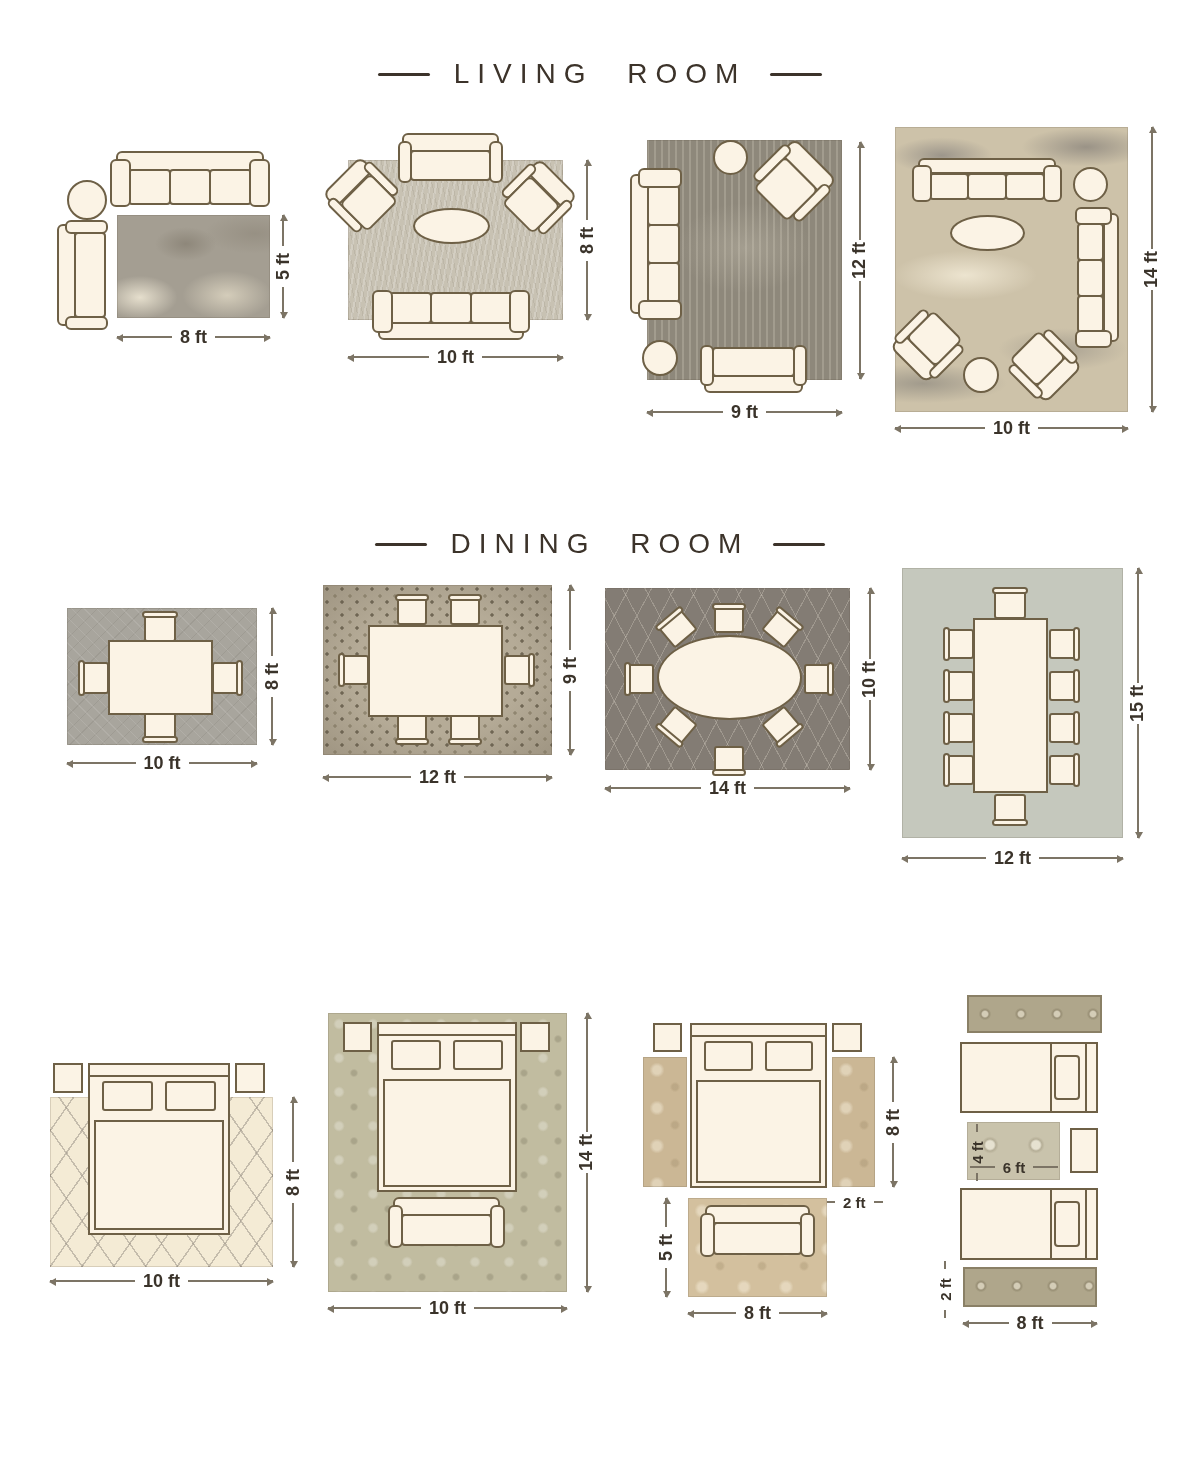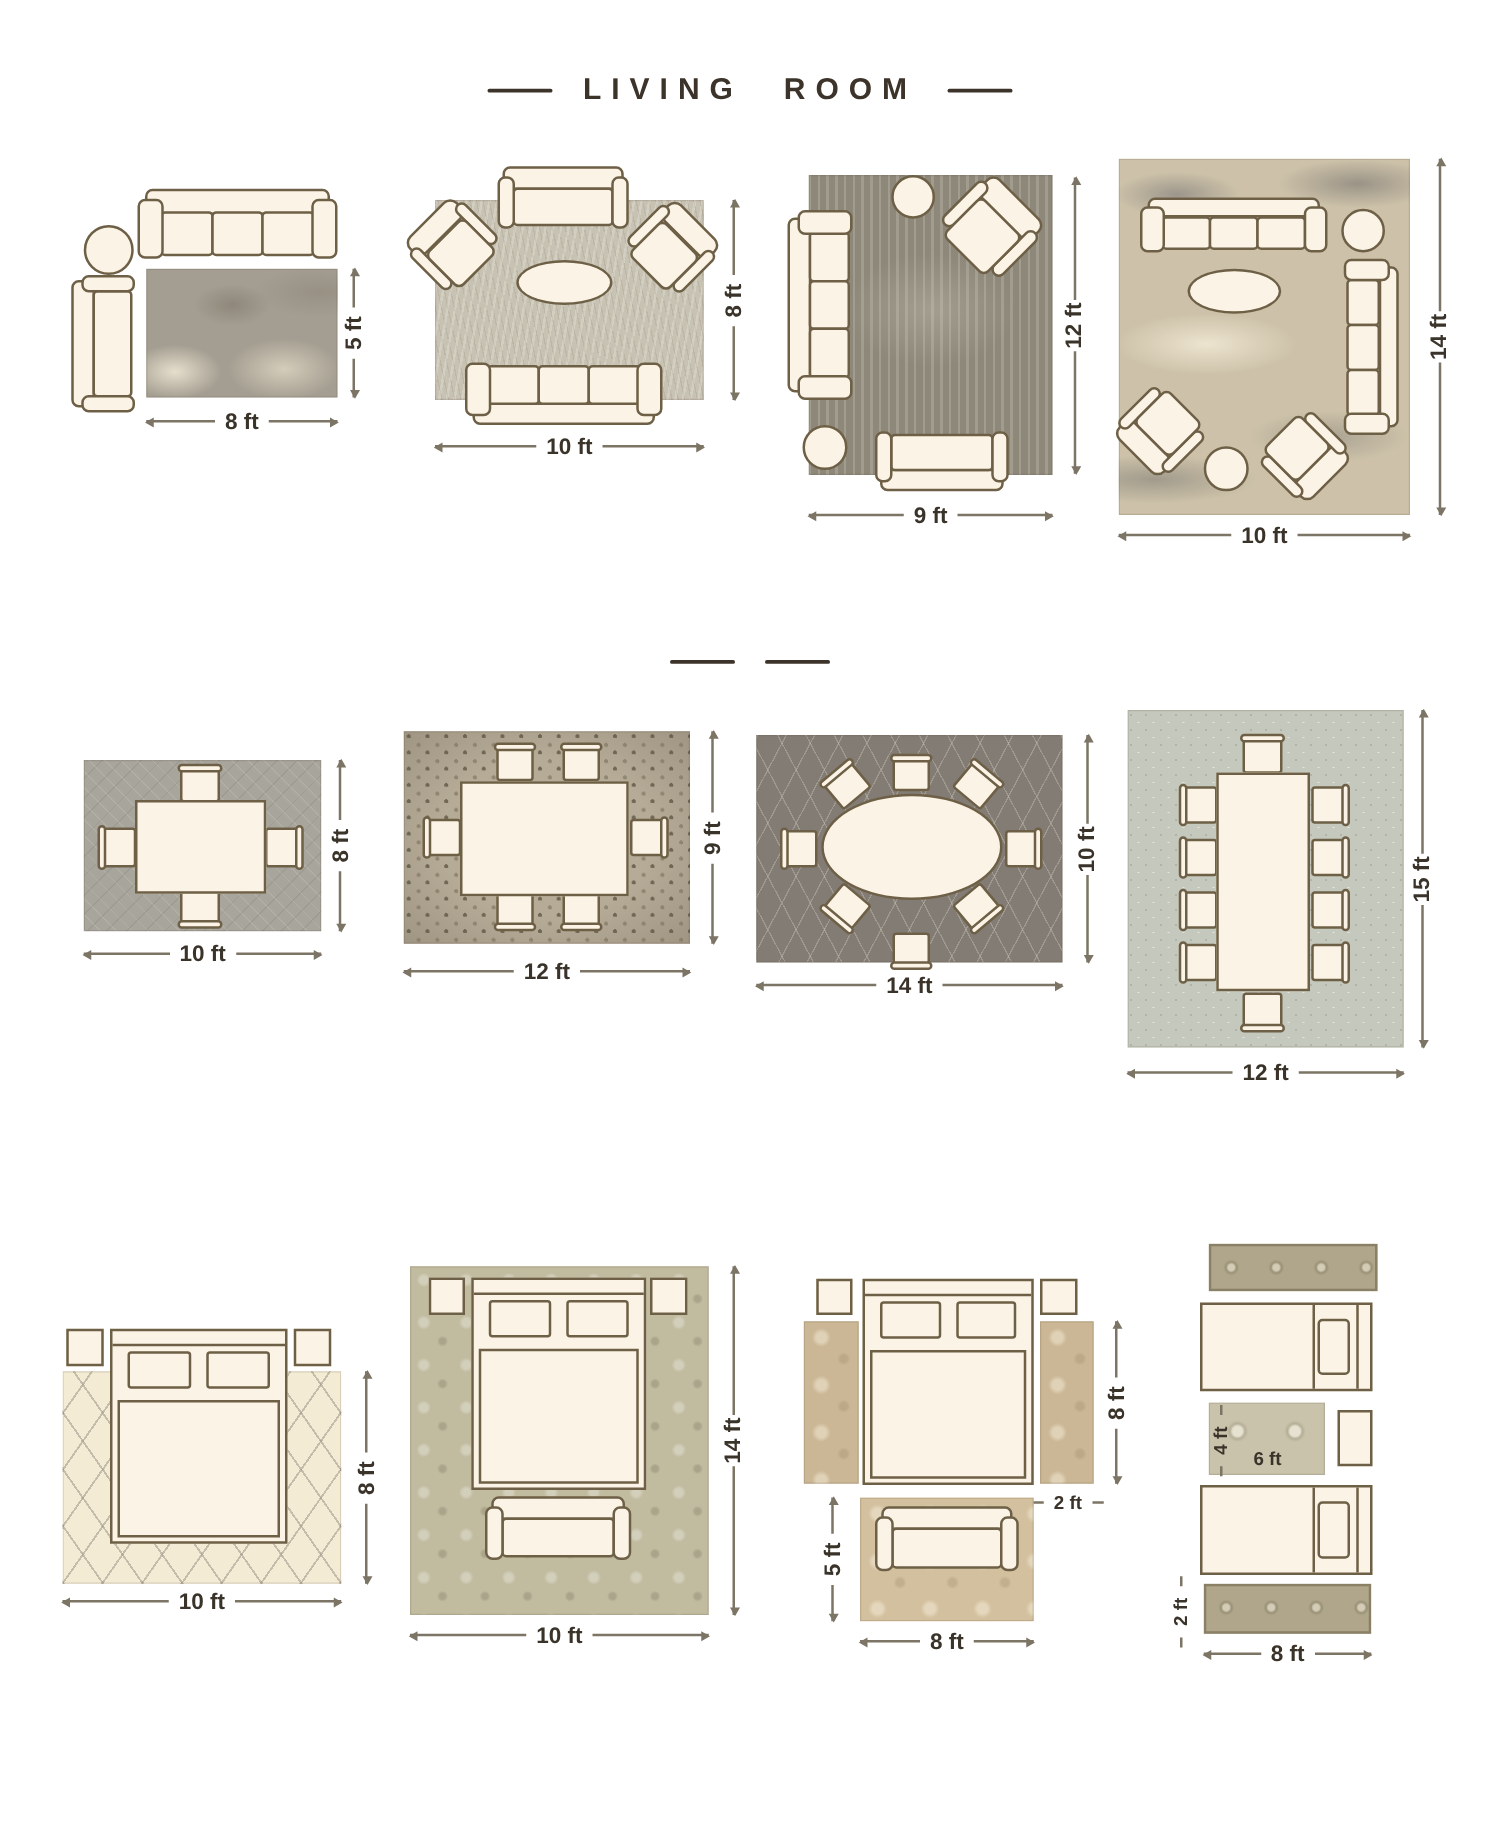--- a/index.html
+++ b/index.html
@@ -2,21 +2,21 @@
 <html style="--bg: #ffffff; --title: #3c332a; --text: #3a332a; --line: #7c7465; --ff: #fbf3e5; --fo: #6e6046;"><head>
 <meta charset="utf-8">
 <style>
   html,body{margin:0;padding:0;background:#fff;font-family:"Liberation Sans",sans-serif;}
   .canvas{position:relative;width:1200px;height:1467px;background:var(--bg,#fff);overflow:hidden;}
   i,u,b{font-style:normal;text-decoration:none;font-weight:normal;display:block;}
 
   
   .sec-title{position:absolute;left:0;right:0;display:flex;align-items:center;justify-content:center;gap:24px;}
   .sec-title .dash{width:52px;height:3px;background:var(--title,#3c332a);border-radius:2px;}
-  .sec-title .txt{font-size:24px;font-weight:bold;letter-spacing:8px;word-spacing:18px;color:var(--title,#3c332a);}
+  .sec-title .txt{font-size:28px;font-weight:normal;letter-spacing:8px;word-spacing:18px;color:var(--title,#3c332a);}
 
   
   .rug{position:absolute;box-shadow:0 0 0 1px rgba(90,80,62,.18) inset;}
   .pat-mottled{background-image:
     radial-gradient(ellipse 52px 30px at 15% 80%,rgba(233,226,208,.95),rgba(233,226,208,0) 72%),
     radial-gradient(ellipse 62px 34px at 72% 78%,rgba(224,216,196,.8),transparent 72%),
     radial-gradient(ellipse 44px 24px at 45% 28%,rgba(138,131,118,.85),transparent 70%),
     radial-gradient(ellipse 70px 28px at 90% 18%,rgba(148,141,128,.8),transparent 72%);}
   .pat-brush{background-image:
     repeating-linear-gradient(100deg,rgba(255,255,255,.20) 0 2px,transparent 2px 6px),
@@ -301,20 +301,21 @@
       <span class="seg b"></span>
     </div>
   <div class="dim h" style="left:895px;top:418px;width:233px;">
       <span class="seg l"></span>
       <span class="lbl">10 ft</span>
       <span class="seg r"></span>
     </div>
 
   <div class="sec-title" style="top:528px;">
     <span class="dash"></span>
+    <span class="txt">DINING ROOM</span>
     <span class="dash"></span>
   </div>
 
   <div class="rug pat-xhatch" style="left: 67px; top: 608px; width: 190px; height: 137px; background-color: rgb(168, 165, 157);"></div>
   <div class="dchair n" style="left:144px;top:615px;width:32px;height:27px;"></div>
   <div class="dchair s" style="left:144px;top:712px;width:32px;height:27px;"></div>
   <div class="dchair w" style="left:82px;top:662px;width:27px;height:32px;"></div>
   <div class="dchair e" style="left:212px;top:662px;width:27px;height:32px;"></div>
   <div class="shape" style="left:108px;top:640px;width:105px;height:75px;"></div>
   <div class="dim v" style="left:252px;top:608px;height:137px;">
@@ -491,21 +492,21 @@
       <i class="hb"></i>
       <i class="dv"></i>
       <i class="pw"></i>
     </div>
   <div class="rug pat-medallion-lt" style="left: 967px; top: 1122px; width: 93px; height: 58px; background-color: rgb(201, 195, 172);"></div>
   <div class="dim v sm" style="left:957px;top:1124px;height:54px;">
       <span class="seg dash"></span>
       <span class="lbl">4 ft</span>
       <span class="seg dash"></span>
     </div>
-  <div class="dim h sm" style="left:970px;top:1157px;width:88px;flex-direction:column;">
+  <div class="dim h sm" style="left:970px;top:1157px;width:88px;">
       <span class="seg"></span>
       <span class="lbl">6 ft</span>
       <span class="seg"></span>
     </div>
   <div class="shape" style="left:1070px;top:1128px;width:28px;height:45px;"></div>
   <div class="bedh" style="left:960px;top:1188px;width:138px;height:72px;">
       <i class="hb"></i>
       <i class="dv"></i>
       <i class="pw"></i>
     </div>

